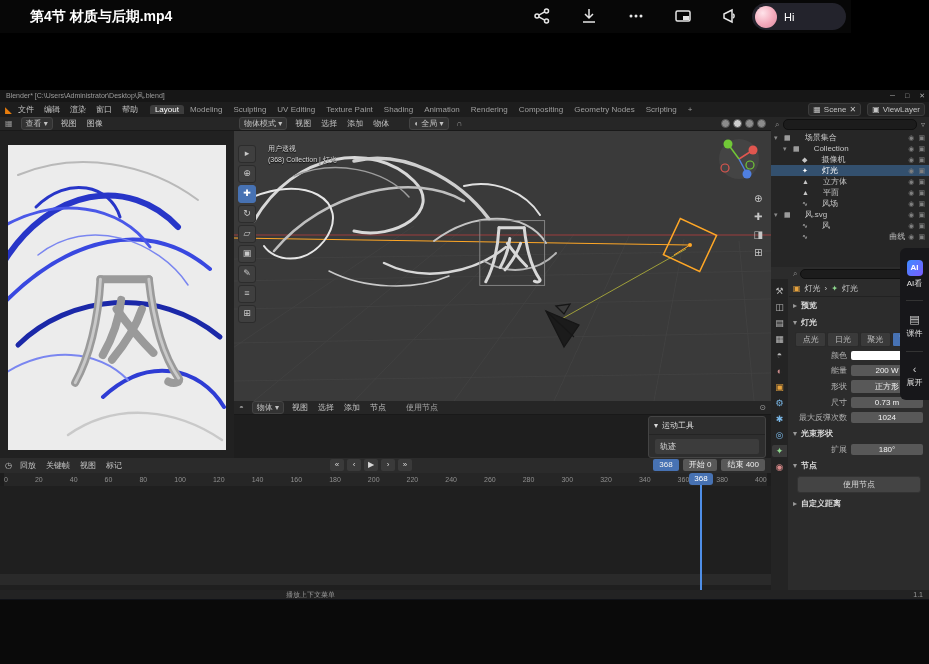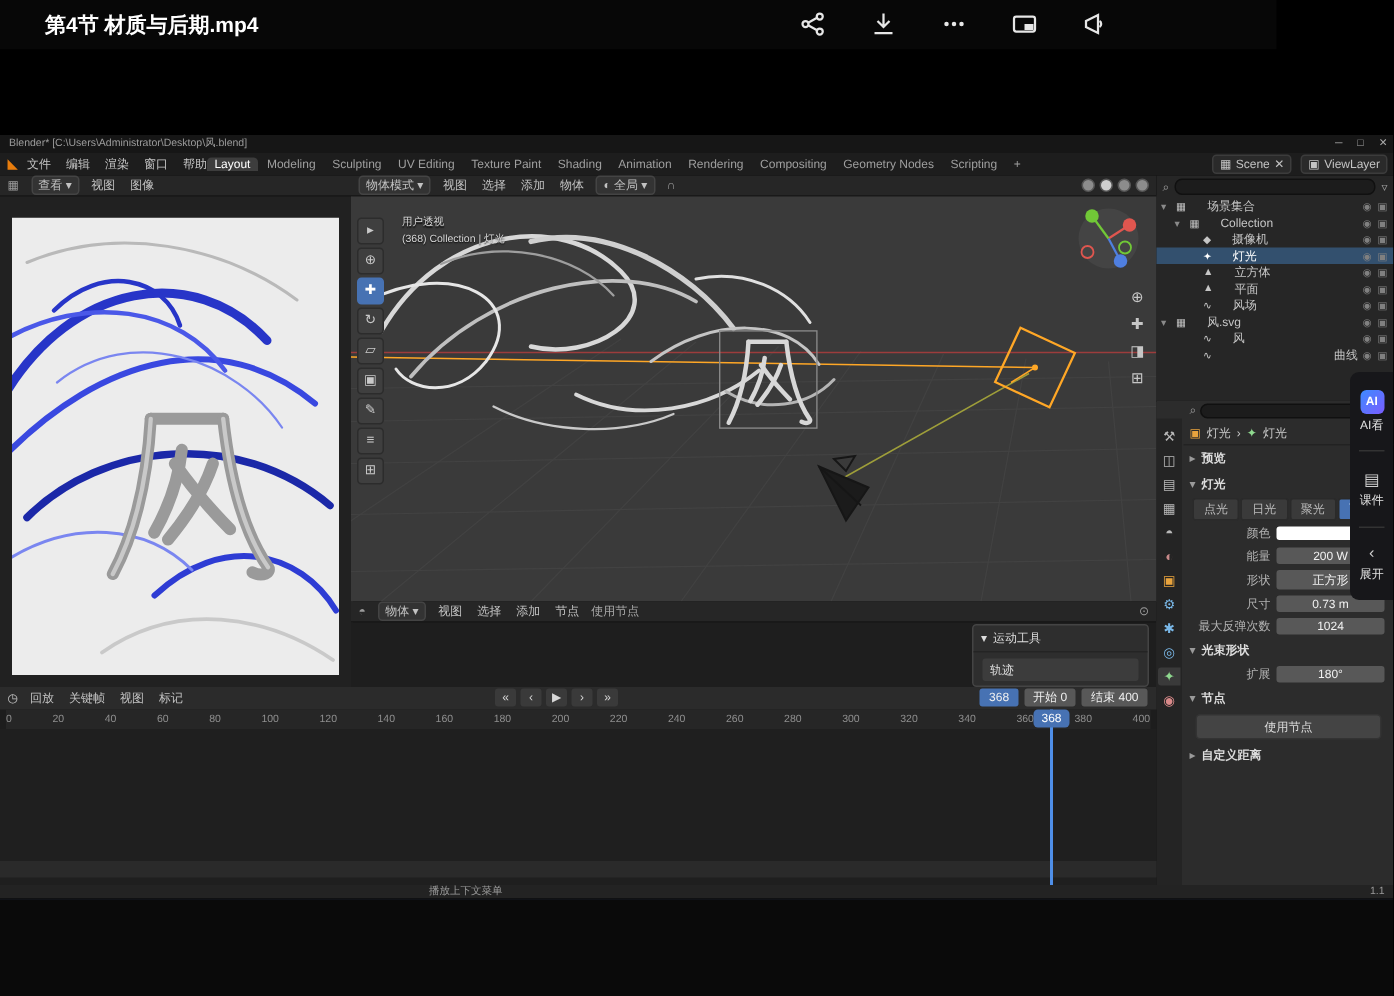--- a/index.html
+++ b/index.html
@@ -17,21 +17,21 @@
   .hi{color:#fff;font-size:11px;}
 
   
   #video{left:0;top:33px;width:929px;height:567px;background:#000;}
 
   
   #b-title{left:0;top:57px;width:929px;height:12px;background:#161616;color:#9c9c9c;font-size:7px;line-height:12px;padding-left:6px;box-sizing:border-box;}
   .winbtns{position:absolute;right:4px;top:57px;height:12px;display:flex;gap:10px;color:#aaa;font-size:7px;line-height:12px;}
   #b-top{left:0;top:69px;width:929px;height:15px;background:#1d1d1d;display:flex;align-items:center;color:#c4c4c4;font-size:8px;}
   .blogo{color:#e87d0d;font-size:9px;margin:0 6px 0 5px;}
-  .menu-row{display:flex;gap:10px;margin-right:0;}
+  .menu-row{display:flex;gap:10px;margin-right:12px;}
   .menu-item{cursor:default;}
   .ws-row{display:flex;gap:1px;}
   .ws-tab{padding:0 5px;border-radius:3px 3px 0 0;color:#9f9f9f;}
   .ws-tab.active{background:#3d3d3d;color:#fff;}
   .scene-sel{position:absolute;right:4px;top:70px;display:flex;gap:6px;color:#c4c4c4;font-size:8px;align-items:center;}
   .sel-chip{background:#2a2a2a;border:1px solid #3c3c3c;border-radius:3px;padding:1px 4px;display:flex;gap:3px;align-items:center;}
 
   
   .ehdr{background:#262626;border-bottom:1px solid #191919;display:flex;align-items:center;color:#c2c2c2;font-size:8px;gap:8px;padding:0 5px;box-sizing:border-box;}
   .ehdr .glyph{color:#9a9a9a;}
@@ -173,20 +173,24 @@
           </svg>
         </span>
       <span>
           <svg width="18" height="18" viewBox="0 0 18 18">
             <g stroke="#e6e6e6" stroke-width="1.5" fill="none">
               <path d="M3,7 L11,3 V15 L3,11 Z"></path>
               <path d="M12,7c1.5,0.8 1.5,3.2 0,4"></path>
             </g>
           </svg>
         </span>
+    </div>
+    <div class="avatar-pill">
+      <span class="avatar"></span>
+      <span class="hi">Hi</span>
     </div>
   </div>
 
   <div id="video" class="abs">
 
     <div id="b-title" class="abs">Blender* [C:\Users\Administrator\Desktop\风.blend]</div>
     <div class="winbtns">
       <span>─</span>
       <span>□</span>
       <span>✕</span>

